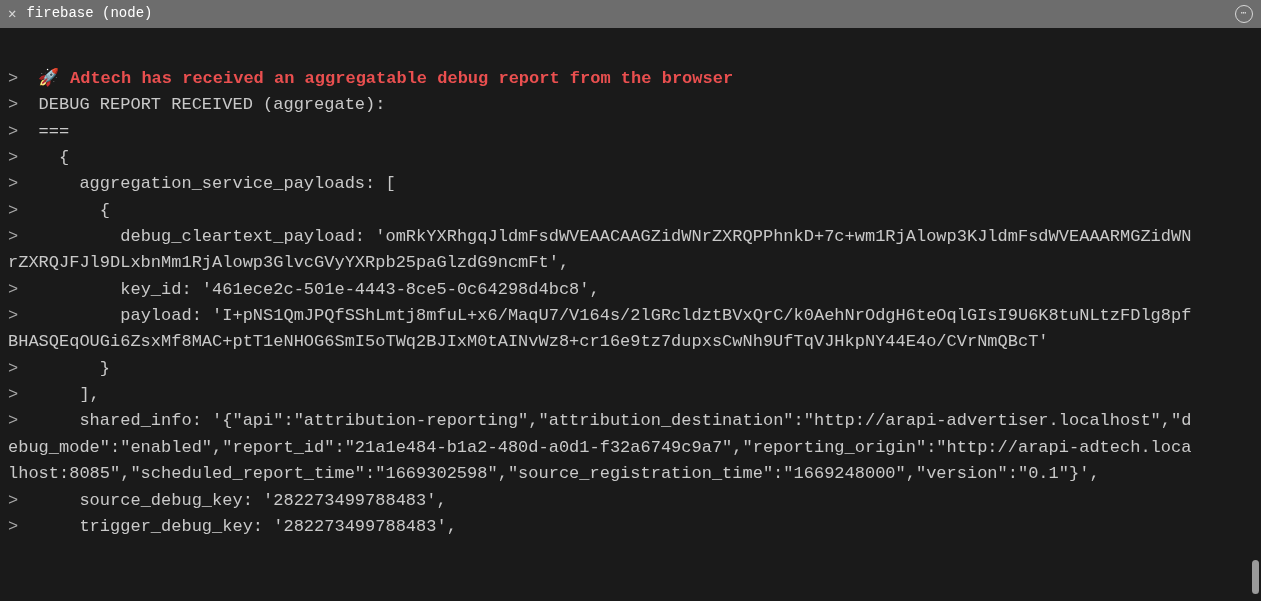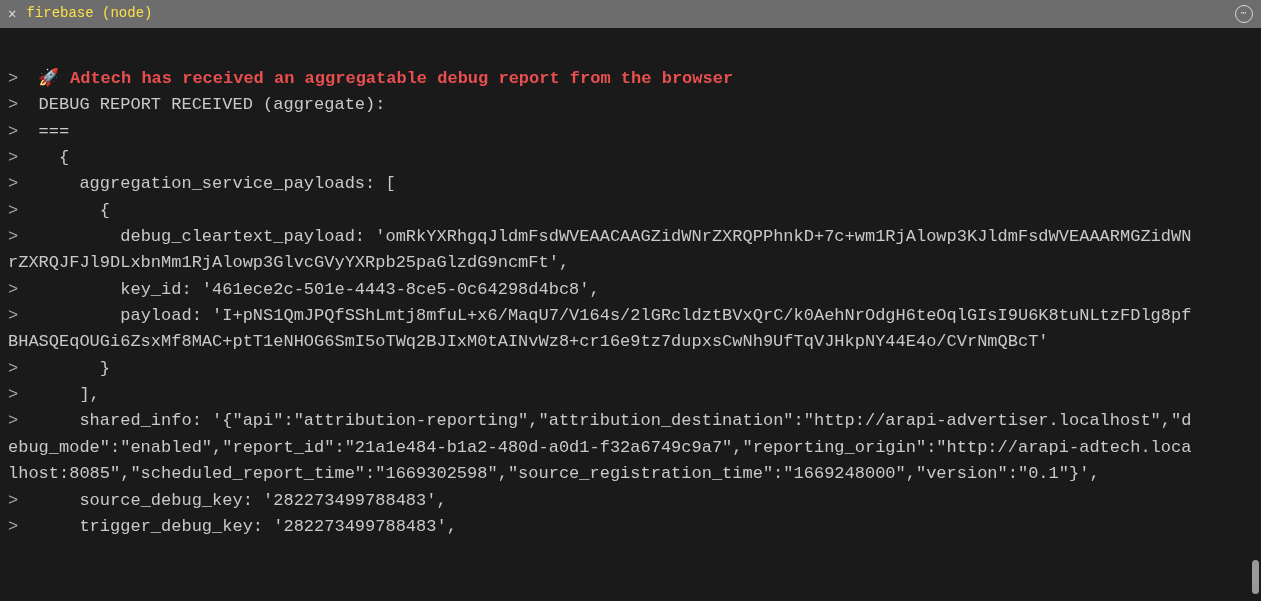--- a/index.html
+++ b/index.html
@@ -34,21 +34,21 @@
     align-items: center;
     gap: 10px;
   }
   .close-icon {
     cursor: pointer;
     font-size: 14px;
     color: #d8d8d8;
     line-height: 1;
   }
   .tab-title {
-    color: #fde047;
+    color: #ffffff;
   }
   .more-icon {
     width: 18px;
     height: 18px;
     border: 1.5px solid #d8d8d8;
     border-radius: 50%;
     display: flex;
     align-items: center;
     justify-content: center;
     font-size: 10px;

